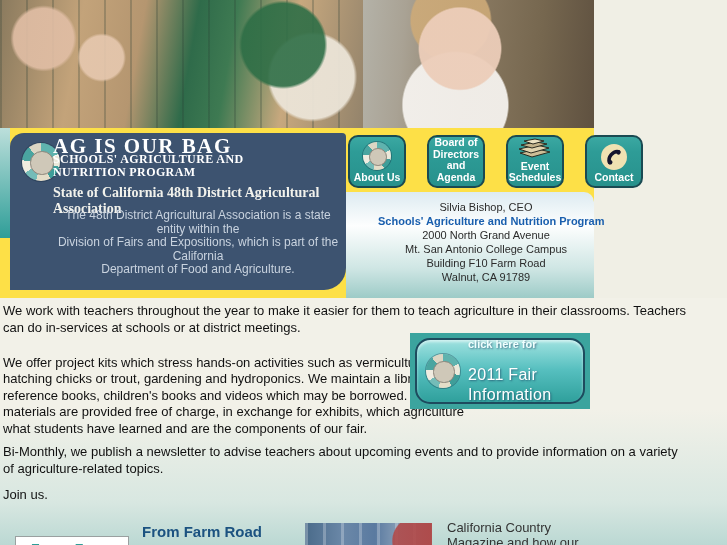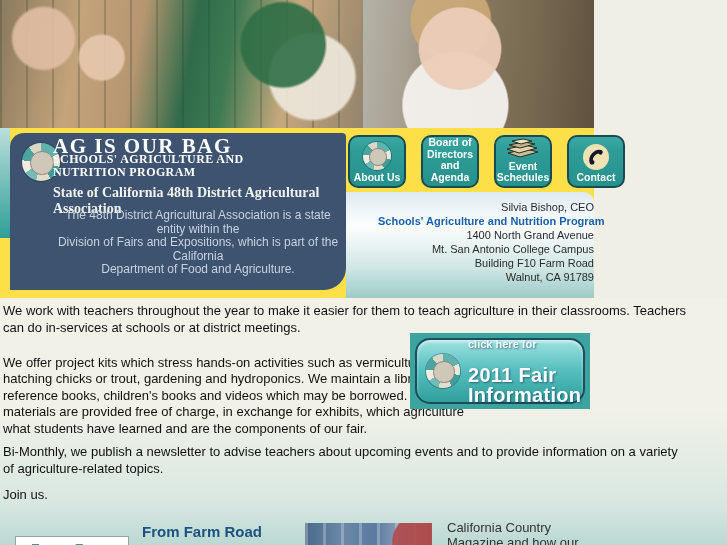--- a/index.html
+++ b/index.html
@@ -49,35 +49,35 @@
     font-family:"Liberation Serif", serif; font-weight:bold; font-size:21px; letter-spacing:1.5px; }
   .site-sub { position:absolute; left:43px; top:20px; color:#fff;
     font-family:"Liberation Serif", serif; font-weight:bold; font-size:12px; line-height:13px; letter-spacing:.4px; }
   .site-state { position:absolute; left:43px; top:52px; color:#F2F2EC;
     font-family:"Liberation Serif", serif; font-weight:bold; font-size:14px; }
   .panel-desc { position:absolute; left:40px; top:76px; color:#C9D3DF;
     font-size:12px; line-height:13.5px;text-align:center; }
 
   
   .nav { position:absolute; left:348px; top:7px; height:53px; display:flex; }
-  .nav-btn { width:58px; height:53px; margin-right:15px; border:2px solid #1A4A52;
+  .nav-btn { width:58px; height:53px; margin-right:21px; border:2px solid #1A4A52;
     border-radius:10px; background:linear-gradient(#3BA8A2, #2E9C97 30%, #27918C);
     color:#fff; font-size:10.5px; font-weight:bold; text-align:center;
     display:flex; flex-direction:column; align-items:center; justify-content:flex-end;
     padding-bottom:3px; cursor:pointer; }
   .nav-btn:last-child { margin-right:4px; }
   .nav-icon-logo { position:relative; width:28px; height:28px; margin:2px auto 1px; }
   .board-lines { line-height:11.5px; font-size:10.5px; margin:auto; }
   .evt-lines { line-height:11px; }
   .phone-wrap { width:26px; height:26px; border-radius:50%; background:#F0E2B2;
     margin:2px auto 1px; display:flex; align-items:center; justify-content:center; }
 
   
   .contact-panel { position:absolute; left:346px; top:64px; width:248px; height:106px;
-    border-radius:0 10px 0 0; text-align:right;
+    border-radius:0 10px 0 0; text-align:center;
     background:linear-gradient(#DDEBF1, #FDFEFE 32%, #CFE6E4 72%, #9DCBC7 100%);padding-left:32px; }
   .contact-panel { padding-top:8px; font-size:11px; line-height:14px; color:#2B2B2B; }
   .contact-line { white-space:nowrap; }
   .contact-line.program { color:#1A5FAE; font-weight:bold; }
 
   
   .main { position:absolute; left:0; top:298px; width:727px; height:292px;
     background:linear-gradient(180deg, #F2F1E8 0%, #F2F1E8 38%, #D8E7E1 70%, #9CC9C5 100%); }
   .para { position:absolute; color:#111; font-size:13px; line-height:17.3px; white-space:nowrap; }
   .p1 { left:3px; top:4px; }
@@ -89,21 +89,21 @@
   .fair-outer { position:absolute; left:410px; top:35px; width:180px; height:76px;
     background:#3BA49E; cursor:pointer; }
   .fair-inner { position:absolute; left:5px; top:5px; right:5px; bottom:5px;
     border:2px solid #1E4B5E; border-radius:15px;
     background:linear-gradient(#9FE2E0, #56BFBF 48%, #2FA09C);
     box-shadow: inset 0 2px 3px rgba(255,255,255,.55);
     display:flex; align-items:center; }
   .fair-logo { position:relative; width:34px; height:34px; margin-left:9px; flex:0 0 auto; }
   .fair-text { margin-left:8px; color:#fff; text-shadow:1px 1px 2px rgba(20,40,80,.55); }
   .fair-small { font-size:11px; font-weight:bold; color:#EFFFFE; margin-bottom:15px; }
-  .fair-big { font-size:20px; font-weight:bold; line-height:20px; letter-spacing:.3px; }
+  .fair-big { font-size:16px; font-weight:normal; line-height:20px; letter-spacing:.3px; }
 
   
   .thumb { position:absolute; left:15px; top:238px; width:114px; height:50px;
     background:#fff; border:1px solid #9aa0a0; overflow:hidden; text-align:center; cursor:pointer; }
   .thumb-text { margin-top:4px; color:#2E9E98; font-weight:bold; font-size:14px; letter-spacing:1px; }
   .farm-heading { position:absolute; left:142px; top:225px; font-size:15px; font-weight:bold;
     color:#1B5280; }
   .photo-exhibit { position:absolute; left:305px; top:225px; width:127px; height:60px;
     background:
       radial-gradient(circle at 30% 95%, rgba(120,88,66,.95) 0 18%, rgba(120,88,66,0) 19%),
@@ -183,21 +183,21 @@
             </g>
           </svg>
         </div>
         <div>Contact</div>
       </div>
     </div>
 
     <div class="contact-panel">
       <div class="contact-line">Silvia Bishop, CEO</div>
       <div class="contact-line program">Schools' Agriculture and Nutrition Program</div>
-      <div class="contact-line">1400 North Grand Avenue</div>
+      <div class="contact-line">2000 North Grand Avenue</div>
       <div class="contact-line">Mt. San Antonio College Campus</div>
       <div class="contact-line">Building F10 Farm Road</div>
       <div class="contact-line">Walnut, CA 91789</div>
     </div>
   </div>
 
   <div class="main">
 
     <div class="para p1">
       <div>We work with teachers throughout the year to make it easier for them to teach agriculture in their classrooms.  Teachers</div>

